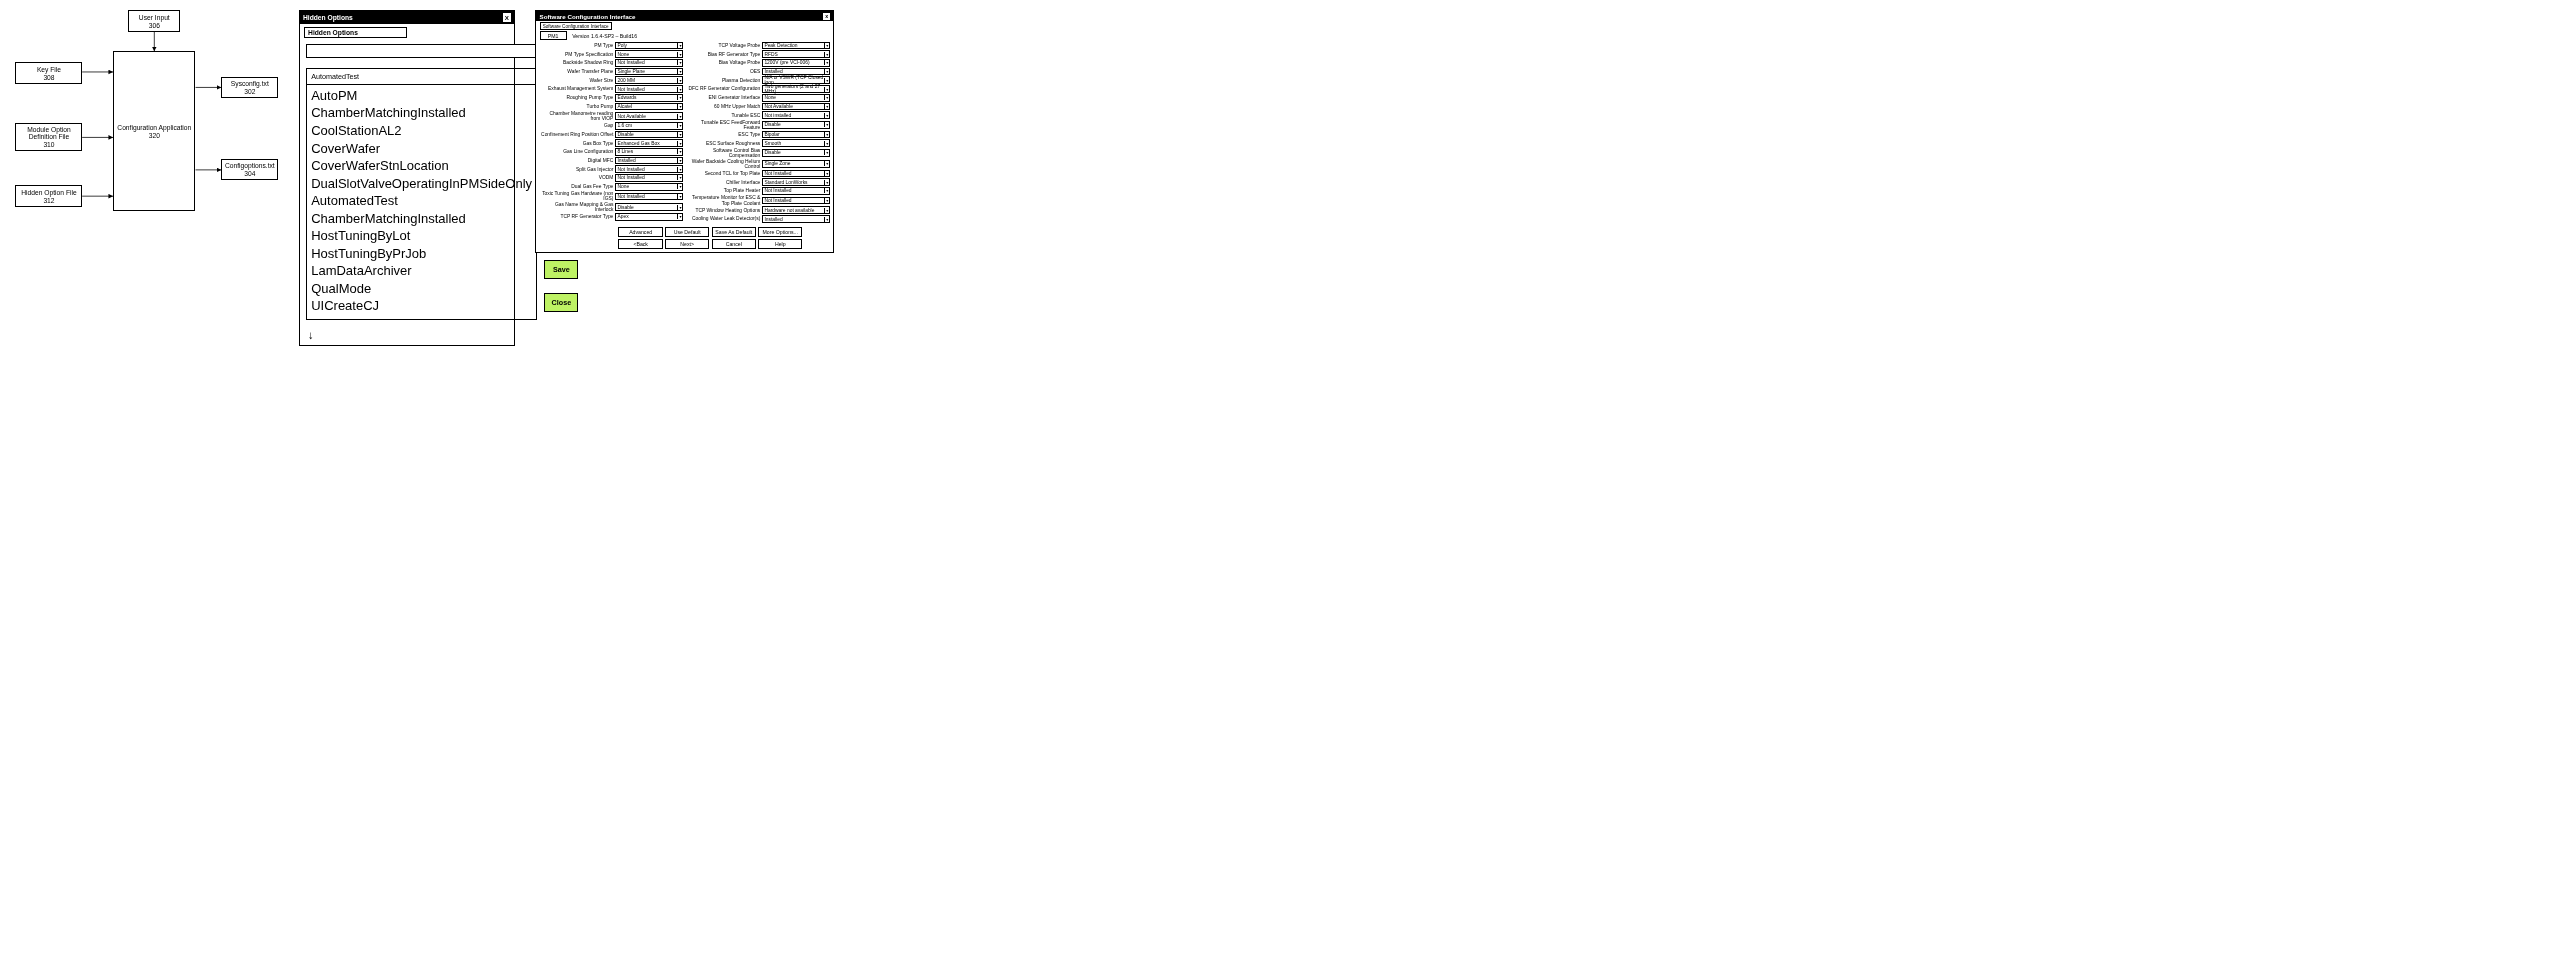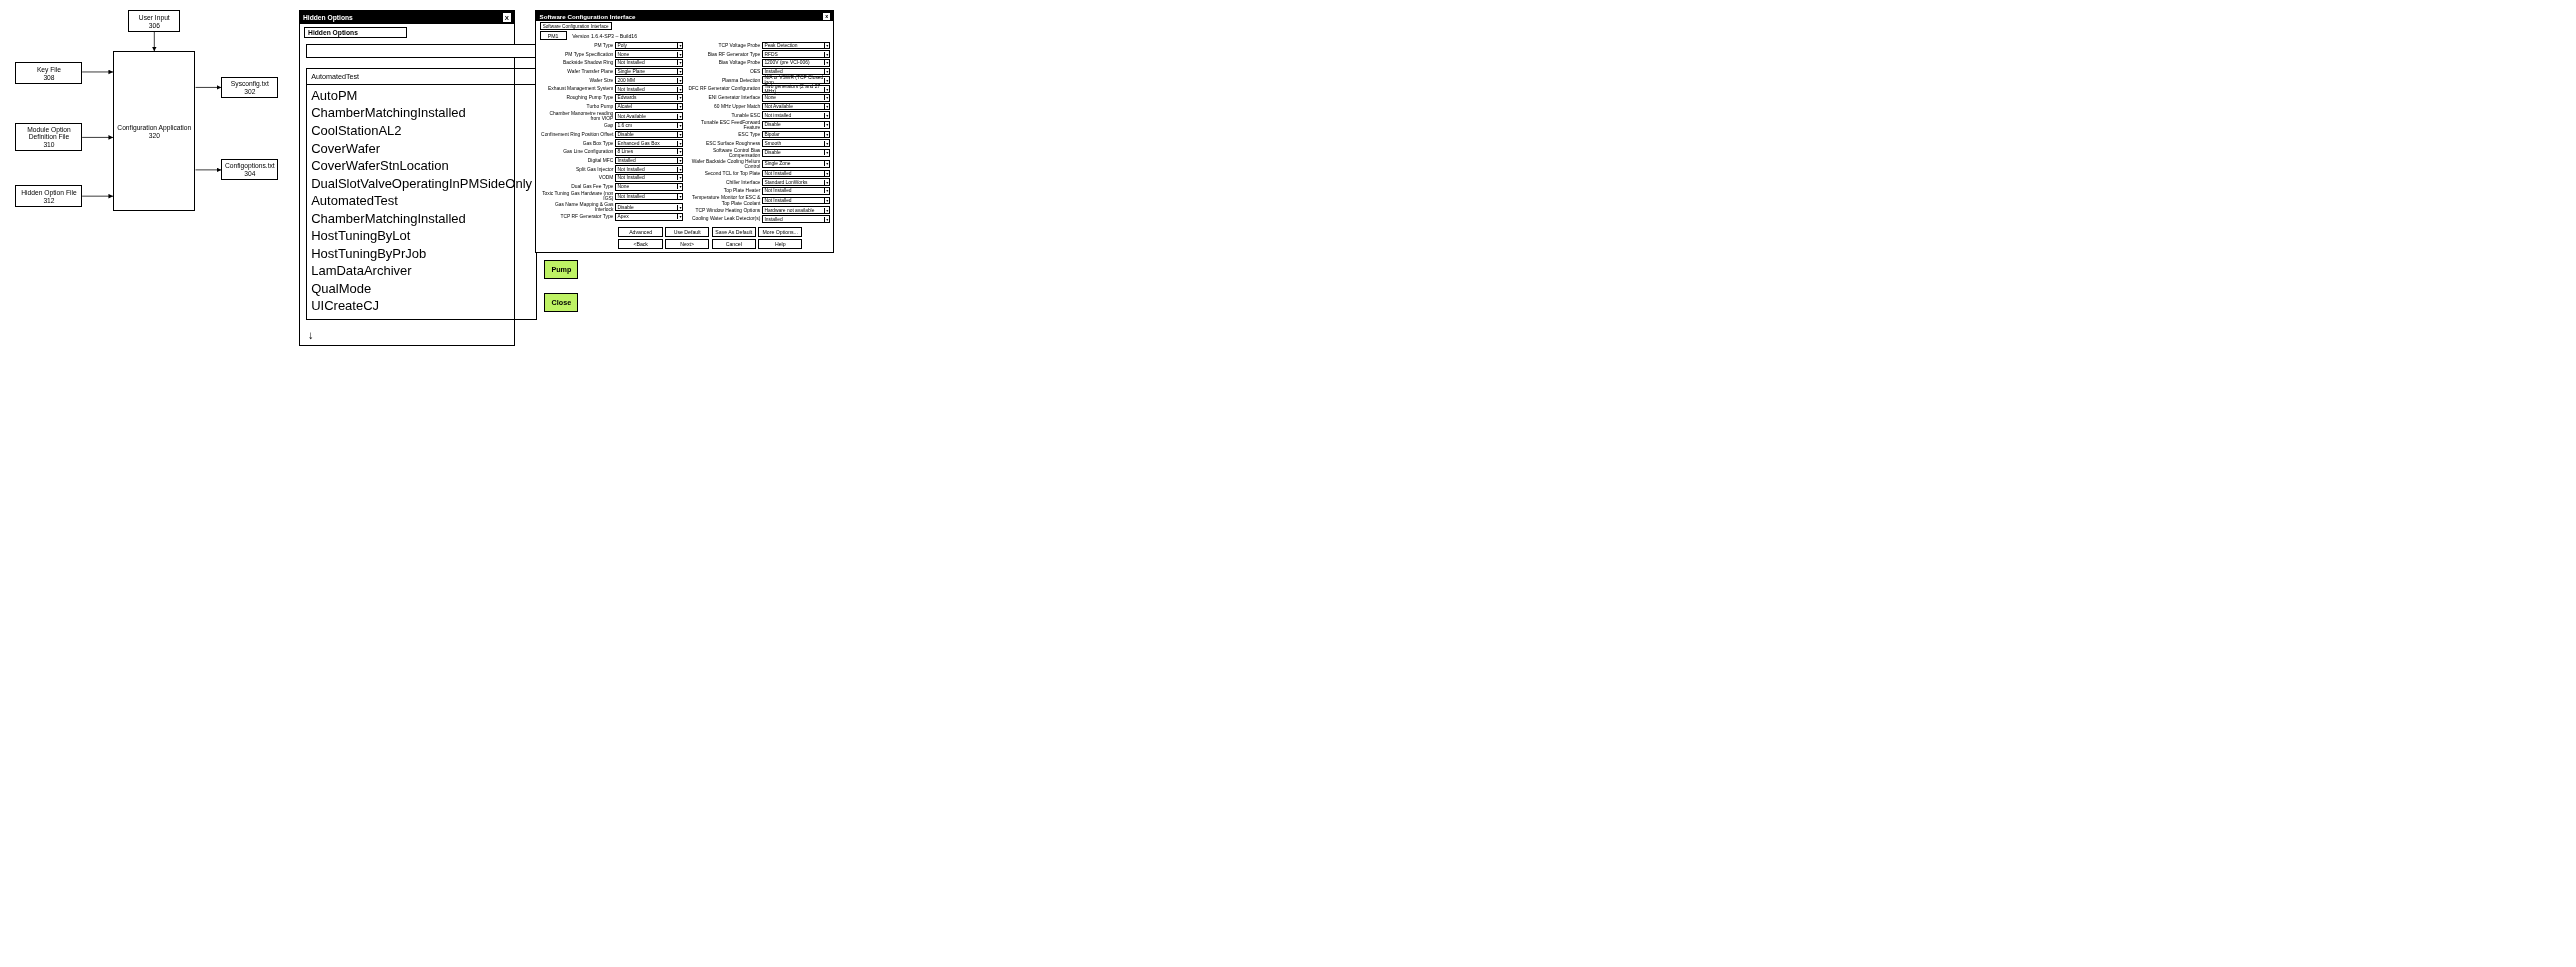--- a/index.html
+++ b/index.html
@@ -314,21 +314,21 @@
             <div>QualMode</div>
             <div>UICreateCJ</div>
           </div>
       </div>
     </div>
     <div class="hidden-right">
       <div class="hbtn">Add</div>
       <div style="height:13.4px;"></div>
       <div class="hbtn">Remove</div>
       <div style="flex:1; min-height:62px;"></div>
-      <div class="hbtn">Pump</div>
+      <div class="hbtn">Save</div>
       <div style="height:5.2px;"></div>
       <div class="hbtn">Close</div>
     </div>
   </div>
   <div class="hidden-downarrow">↓</div>
 </div>
 
 <div class="sci-window">
   <div class="sci-title">
     <span>Software Configuration Interface</span>

